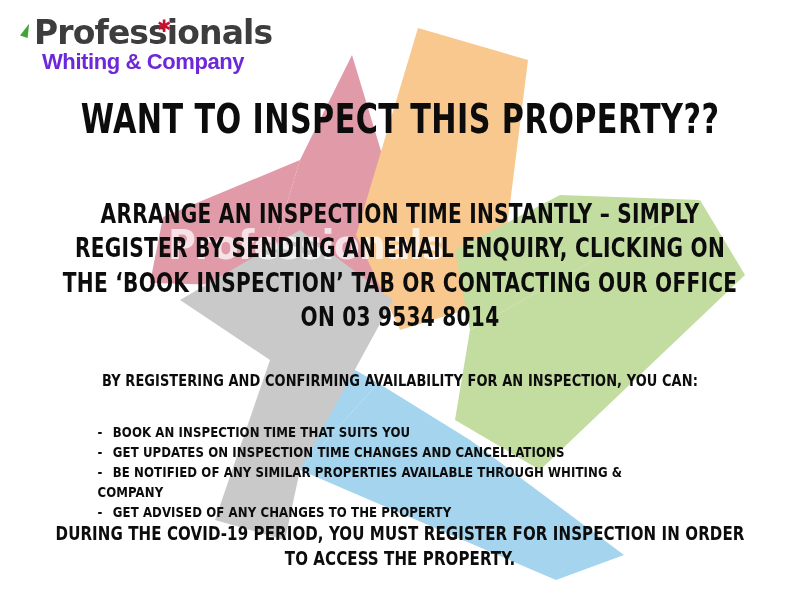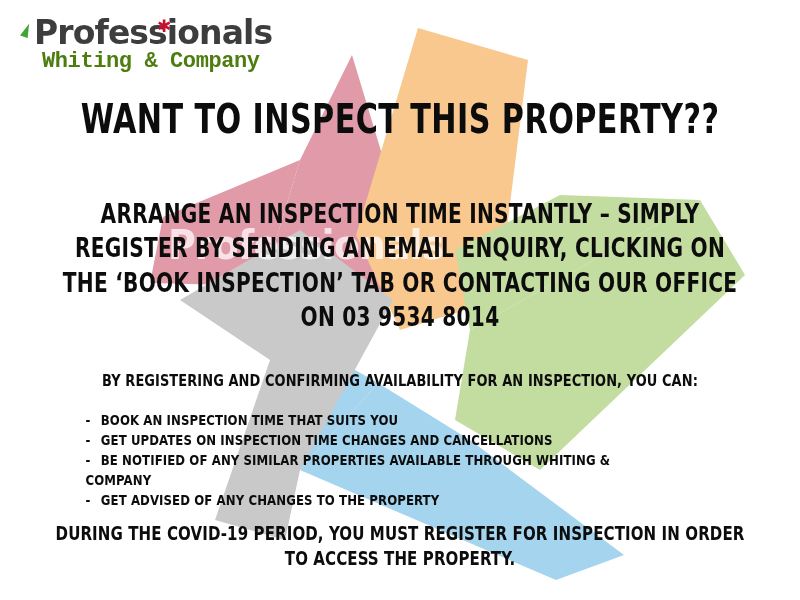--- a/index.html
+++ b/index.html
@@ -75,24 +75,24 @@
   .logo-line1 {
     font-family: "DejaVu Sans", sans-serif;
     font-weight: bold;
     font-size: 33px;
     color: #3d3d3d;
     letter-spacing: -0.9px;
     padding-left: 8px;
     display: block;
   }
   .logo-line2 {
-    font-family: Liberation Mono, monospace;
+    font-family: Liberation Sans, sans-serif;
     font-weight: bold;
     font-size: 22px;
-    color: #4d7c0f;
+    color: #6d28d9;
     letter-spacing: -0.4px;
     padding-left: 16px;
     display: block;
     margin-top: 2px;
   }
 
   
   #content {
     position: relative;
     z-index: 4;
@@ -141,21 +141,21 @@
     line-height: 1;
     transform: scaleX(0.9);
   }
 
   #benefits {
     position: absolute;
     left: 0;
     top: 410px;
     width: 680px;
     list-style: none;
-    margin: 0;
+    margin: 12px;
     padding: 0;
   }
   #benefits li {
     font-family: "DejaVu Sans Condensed", "Liberation Sans Narrow", "Liberation Sans", sans-serif;
     font-weight: bold;
     color: #0c0c0c;
     text-transform: uppercase;
     font-size: 14.5px;
     line-height: 20px;
     padding-left: 95px;

